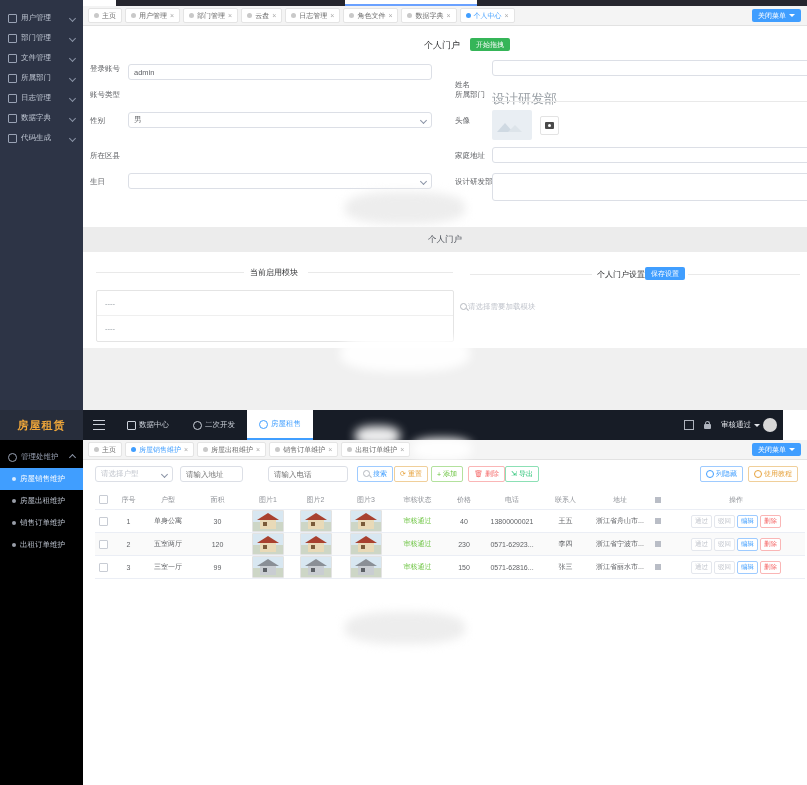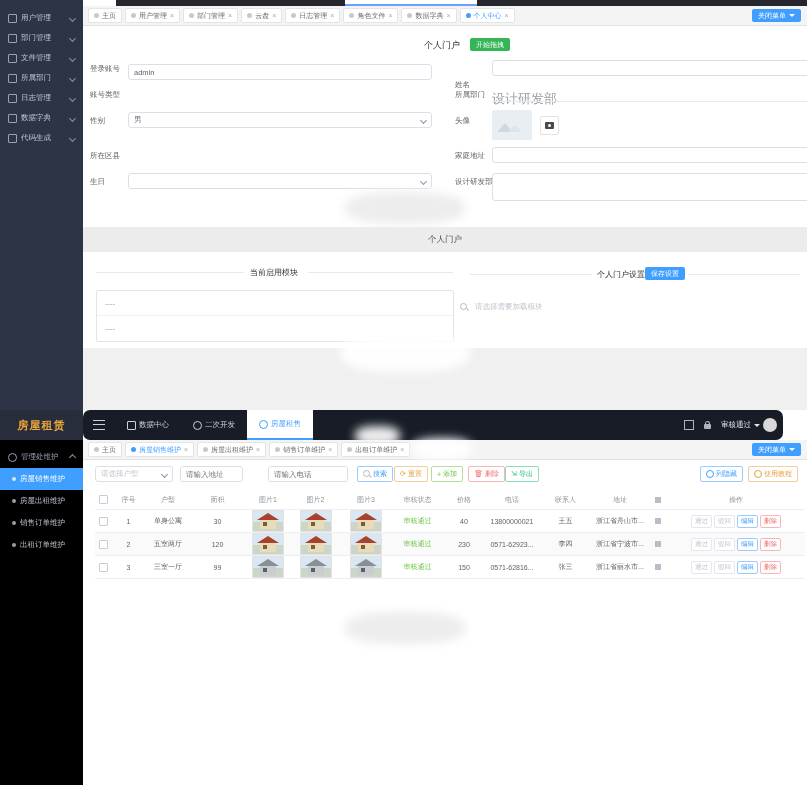--- a/index.html
+++ b/index.html
@@ -40,21 +40,21 @@
   
   .imgph{width:40px;height:30px;background:#e9eef3;border-radius:2px;position:relative;overflow:hidden;}
   .imgph .m1{position:absolute;left:5px;bottom:8px;width:0;height:0;border-left:8px solid transparent;border-right:8px solid transparent;border-bottom:9px solid #cfd9e2;}
   .imgph .m2{position:absolute;left:16px;bottom:8px;width:0;height:0;border-left:7px solid transparent;border-right:7px solid transparent;border-bottom:7px solid #dde4ea;}
   .cambox{width:17px;height:17px;border:1px solid #e3e3e3;border-radius:2px;background:#fff;display:flex;align-items:center;justify-content:center;}
   .cam{width:9px;height:7px;background:#4a4a4a;border-radius:1px;position:relative;}
   .cam::after{content:"";position:absolute;left:3px;top:2px;width:3px;height:3px;border-radius:50%;background:#fff;}
   
   .logo{left:0;top:410px;width:83px;height:30px;background:#272d3b;color:#f0a73a;font-weight:bold;font-size:11px;display:flex;align-items:center;justify-content:center;letter-spacing:1px;}
   .side-bot{left:0;top:440px;width:83px;height:345px;background:#000000;}
-  .bnav{left:83px;top:410px;width:700px;height:30px;background:#171c26;display:flex;align-items:center;border-radius:7px;}
+  .bnav{left:83px;top:410px;width:700px;height:30px;background:#171c26;display:flex;align-items:center;}
   .bnav-item{display:flex;align-items:center;gap:3px;color:#cdd2db;font-size:7.5px;padding:0 12px;height:30px;cursor:pointer;}
   .bnav-item.active{background:#fff;color:#409eff;border-bottom:2px solid #409eff;box-sizing:border-box;}
   .burger{width:12px;height:8px;border-top:1.5px solid #cdd2db;border-bottom:1.5px solid #cdd2db;position:relative;margin:0 10px;cursor:pointer;}
   .burger::after{content:"";position:absolute;left:0;top:2.7px;width:100%;height:1.5px;background:#cdd2db;}
   .fsico{width:8px;height:8px;border:1px solid #aeb3bd;cursor:pointer;}
   .lockico{width:7px;height:5px;background:#aeb3bd;border-radius:1px;position:relative;margin-top:3px;cursor:pointer;}
   .lockico::before{content:"";position:absolute;left:1px;top:-3px;width:3px;height:3px;border:1px solid #aeb3bd;border-bottom:none;border-radius:3px 3px 0 0;}
   .avatar{width:14px;height:14px;border-radius:50%;background:#d8d8d8;}
   .bside-parent{height:22px;display:flex;align-items:center;gap:4px;padding:0 8px;color:#9aa3b5;font-size:7.5px;cursor:pointer;}
   .bside-item{height:22px;display:flex;align-items:center;gap:4px;padding:0 8px 0 12px;color:#bfc6d2;font-size:7.5px;cursor:pointer;}
@@ -233,21 +233,21 @@
       </div>
     <div class="modrow">
         <span>----</span>
       </div>
   </div>
 
   <div class="abs hline" style="left:470px;top:274px;width:122px;"></div>
   <div class="abs" style="left:597px;top:269px;font-size:8px;color:#303133;">个人门户设置</div>
   <button class="bluebtn abs" style="left:645px;top:267px;">保存设置</button>
   <div class="abs hline" style="left:688px;top:274px;width:112px;"></div>
-  <div class="abs" style="left:460px;top:302px;display:flex;align-items:center;gap:7px;">
+  <div class="abs" style="left:460px;top:302px;display:flex;align-items:center;gap:0;">
     <span class="searchglyph"></span>
     <span class="ghost" style="font-size:7.5px;">请选择需要加载模块</span>
   </div>
 
   <div class="abs" style="left:83px;top:348px;width:724px;height:62px;background:#f0f0f0;"></div>
   <div class="abs blur-white" style="left:340px;top:334px;width:130px;height:38px;"></div>
 
   <div class="abs logo">
       <span>房屋租赁</span>
     </div>

